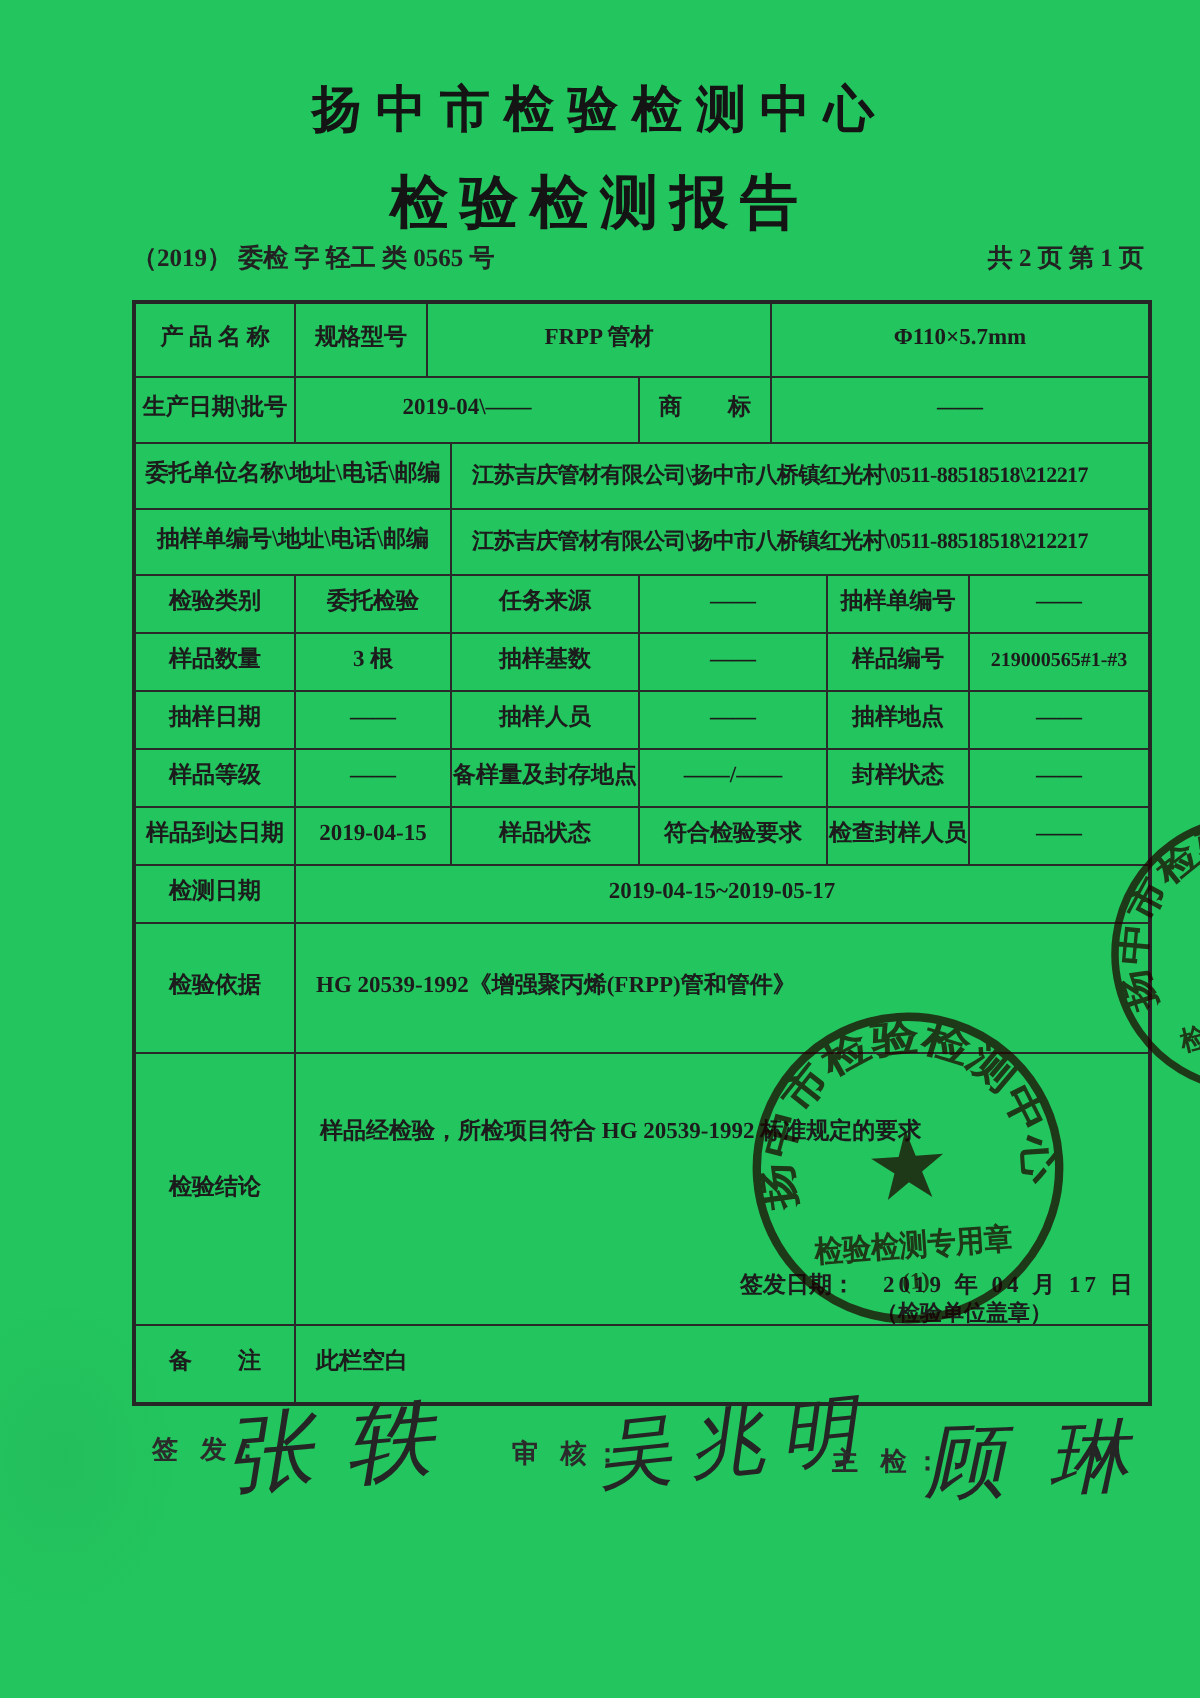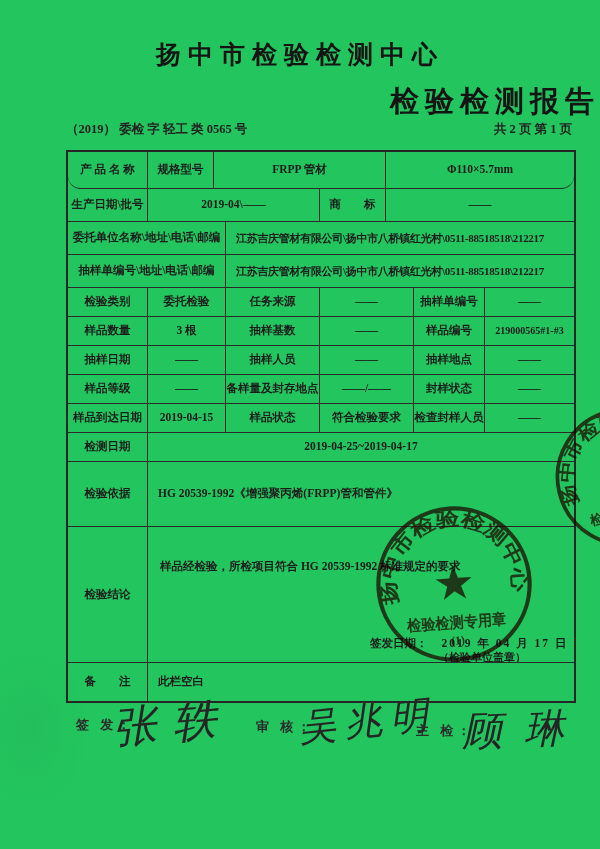--- a/index.html
+++ b/index.html
@@ -8,21 +8,21 @@
     overflow:hidden;margin:0 auto;
     font-family:"Liberation Serif","DejaVu Serif",serif;
     color:#1e1e1e;
   }
   
   .org-title{
     position:absolute;top:38px;left:0;width:100%;text-align:center;
     font-size:25px;font-weight:700;letter-spacing:7px;color:#141414;
   }
   .report-title{
-    position:absolute;top:82px;left:0;width:100%;text-align:right;
+    position:absolute;top:82px;left:0;width:100%;text-align:center;
     font-size:29px;font-weight:700;letter-spacing:6px;color:#141414;
   }
   .doc-line{
     position:absolute;top:121px;left:66px;width:506px;
     display:flex;justify-content:space-between;
     font-size:12.5px;font-weight:600;color:#222;
   }
   
   .report-table{
     position:absolute;left:66px;top:150px;width:506px;
@@ -33,21 +33,21 @@
   .tcell{
     box-sizing:border-box;border-right:1.5px solid #2a2a2a;
     display:flex;align-items:center;justify-content:center;
     font-size:11.5px;font-weight:600;line-height:1.35;
     white-space:nowrap;overflow:hidden;color:#1c1c1c;
   }
   .tcell.endc{border-right:none;}
   .tcell.l{justify-content:flex-start;padding-left:10px;}
   .tcell.tight{font-size:11px;letter-spacing:-0.3px;}
   .tcell.small{font-size:10px;}
-  .h36{height:36px;border-radius:13px;} .h32{height:32px;} .h28{height:28px;}
+  .h36{height:36px;} .h32{height:32px;} .h28{height:28px;}
   .h64{height:64px;} .h135{height:135px;} .h38{height:38px;}
   .w80{width:80px;} .w78{width:78px;} .w94{width:94px;} .w71{width:71px;}
   .w89{width:89px;} .w172{width:172px;} .w66{width:66px;} .w188{width:188px;}
   .w158{width:158px;} .w348{width:348px;} .w426{width:426px;}
   
   .conclusion-cell{
     position:relative;display:block;white-space:normal;
   }
   .conclusion-text{position:absolute;top:32px;left:12px;right:8px;font-size:11.5px;font-weight:600;}
   .stamp-hint{position:absolute;top:76px;right:48px;font-size:11px;font-weight:600;margin-top:47px;}
@@ -146,21 +146,21 @@
       <div class="tcell w80">样品到达日期</div>
       <div class="tcell w78">2019-04-15</div>
       <div class="tcell w94">样品状态</div>
       <div class="tcell w94">符合检验要求</div>
       <div class="tcell w71">检查封样人员</div>
       <div class="tcell w89 endc">——</div>
     </div>
 
     <div class="trow h28">
       <div class="tcell w80">检测日期</div>
-      <div class="tcell w426 endc">2019-04-25~2019-04-17</div>
+      <div class="tcell w426 endc">2019-04-15~2019-05-17</div>
     </div>
 
     <div class="trow h64">
       <div class="tcell w80">检验依据</div>
       <div class="tcell w426 endc l">HG 20539-1992《增强聚丙烯(FRPP)管和管件》</div>
     </div>
 
     <div class="trow h135">
       <div class="tcell w80">检验结论</div>
       <div class="tcell w426 endc conclusion-cell">

